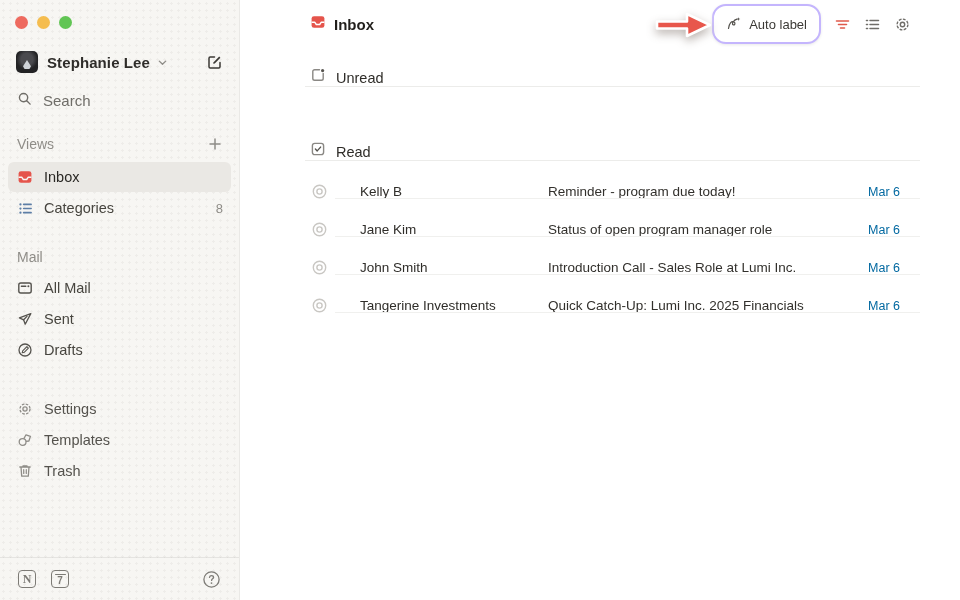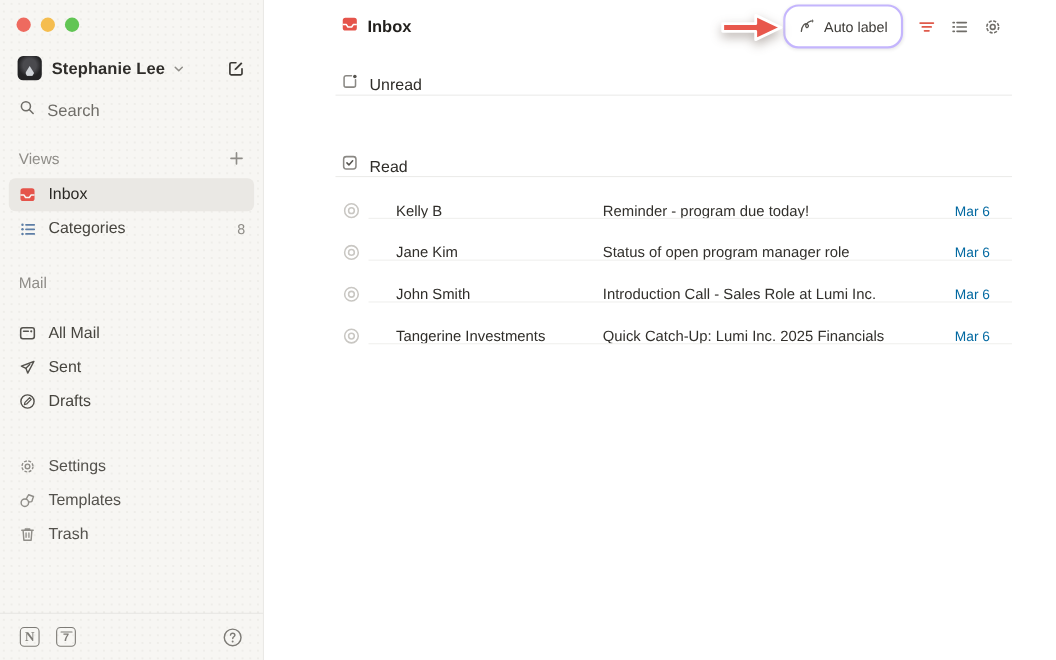--- a/index.html
+++ b/index.html
@@ -195,21 +195,21 @@
         </svg>
       </span>
       <span class="lbl">Categories</span>
       <span class="badge">8</span>
     </div>
 
     <div class="section-header" style="margin-top:21px;align-items:flex-end;">
       <span>Mail</span>
     </div>
 
-    <div class="side-item first" style="margin-top:23px;align-items:center;">
+    <div class="side-item first" style="margin-top:8px;align-items:center;">
       <span class="icn">
         <svg width="16" height="16" viewBox="0 0 16 16" fill="none">
           <rect x="1.8" y="3" width="12.4" height="10" rx="2" stroke="#55534e" stroke-width="1.4"></rect>
           <path d="M4.4 6.2h4.4" stroke="#55534e" stroke-width="1.4" stroke-linecap="round"></path>
           <circle cx="11.4" cy="6.2" r="1" fill="#55534e"></circle>
         </svg>
       </span>
       <span class="lbl">All Mail</span>
     </div>
 

